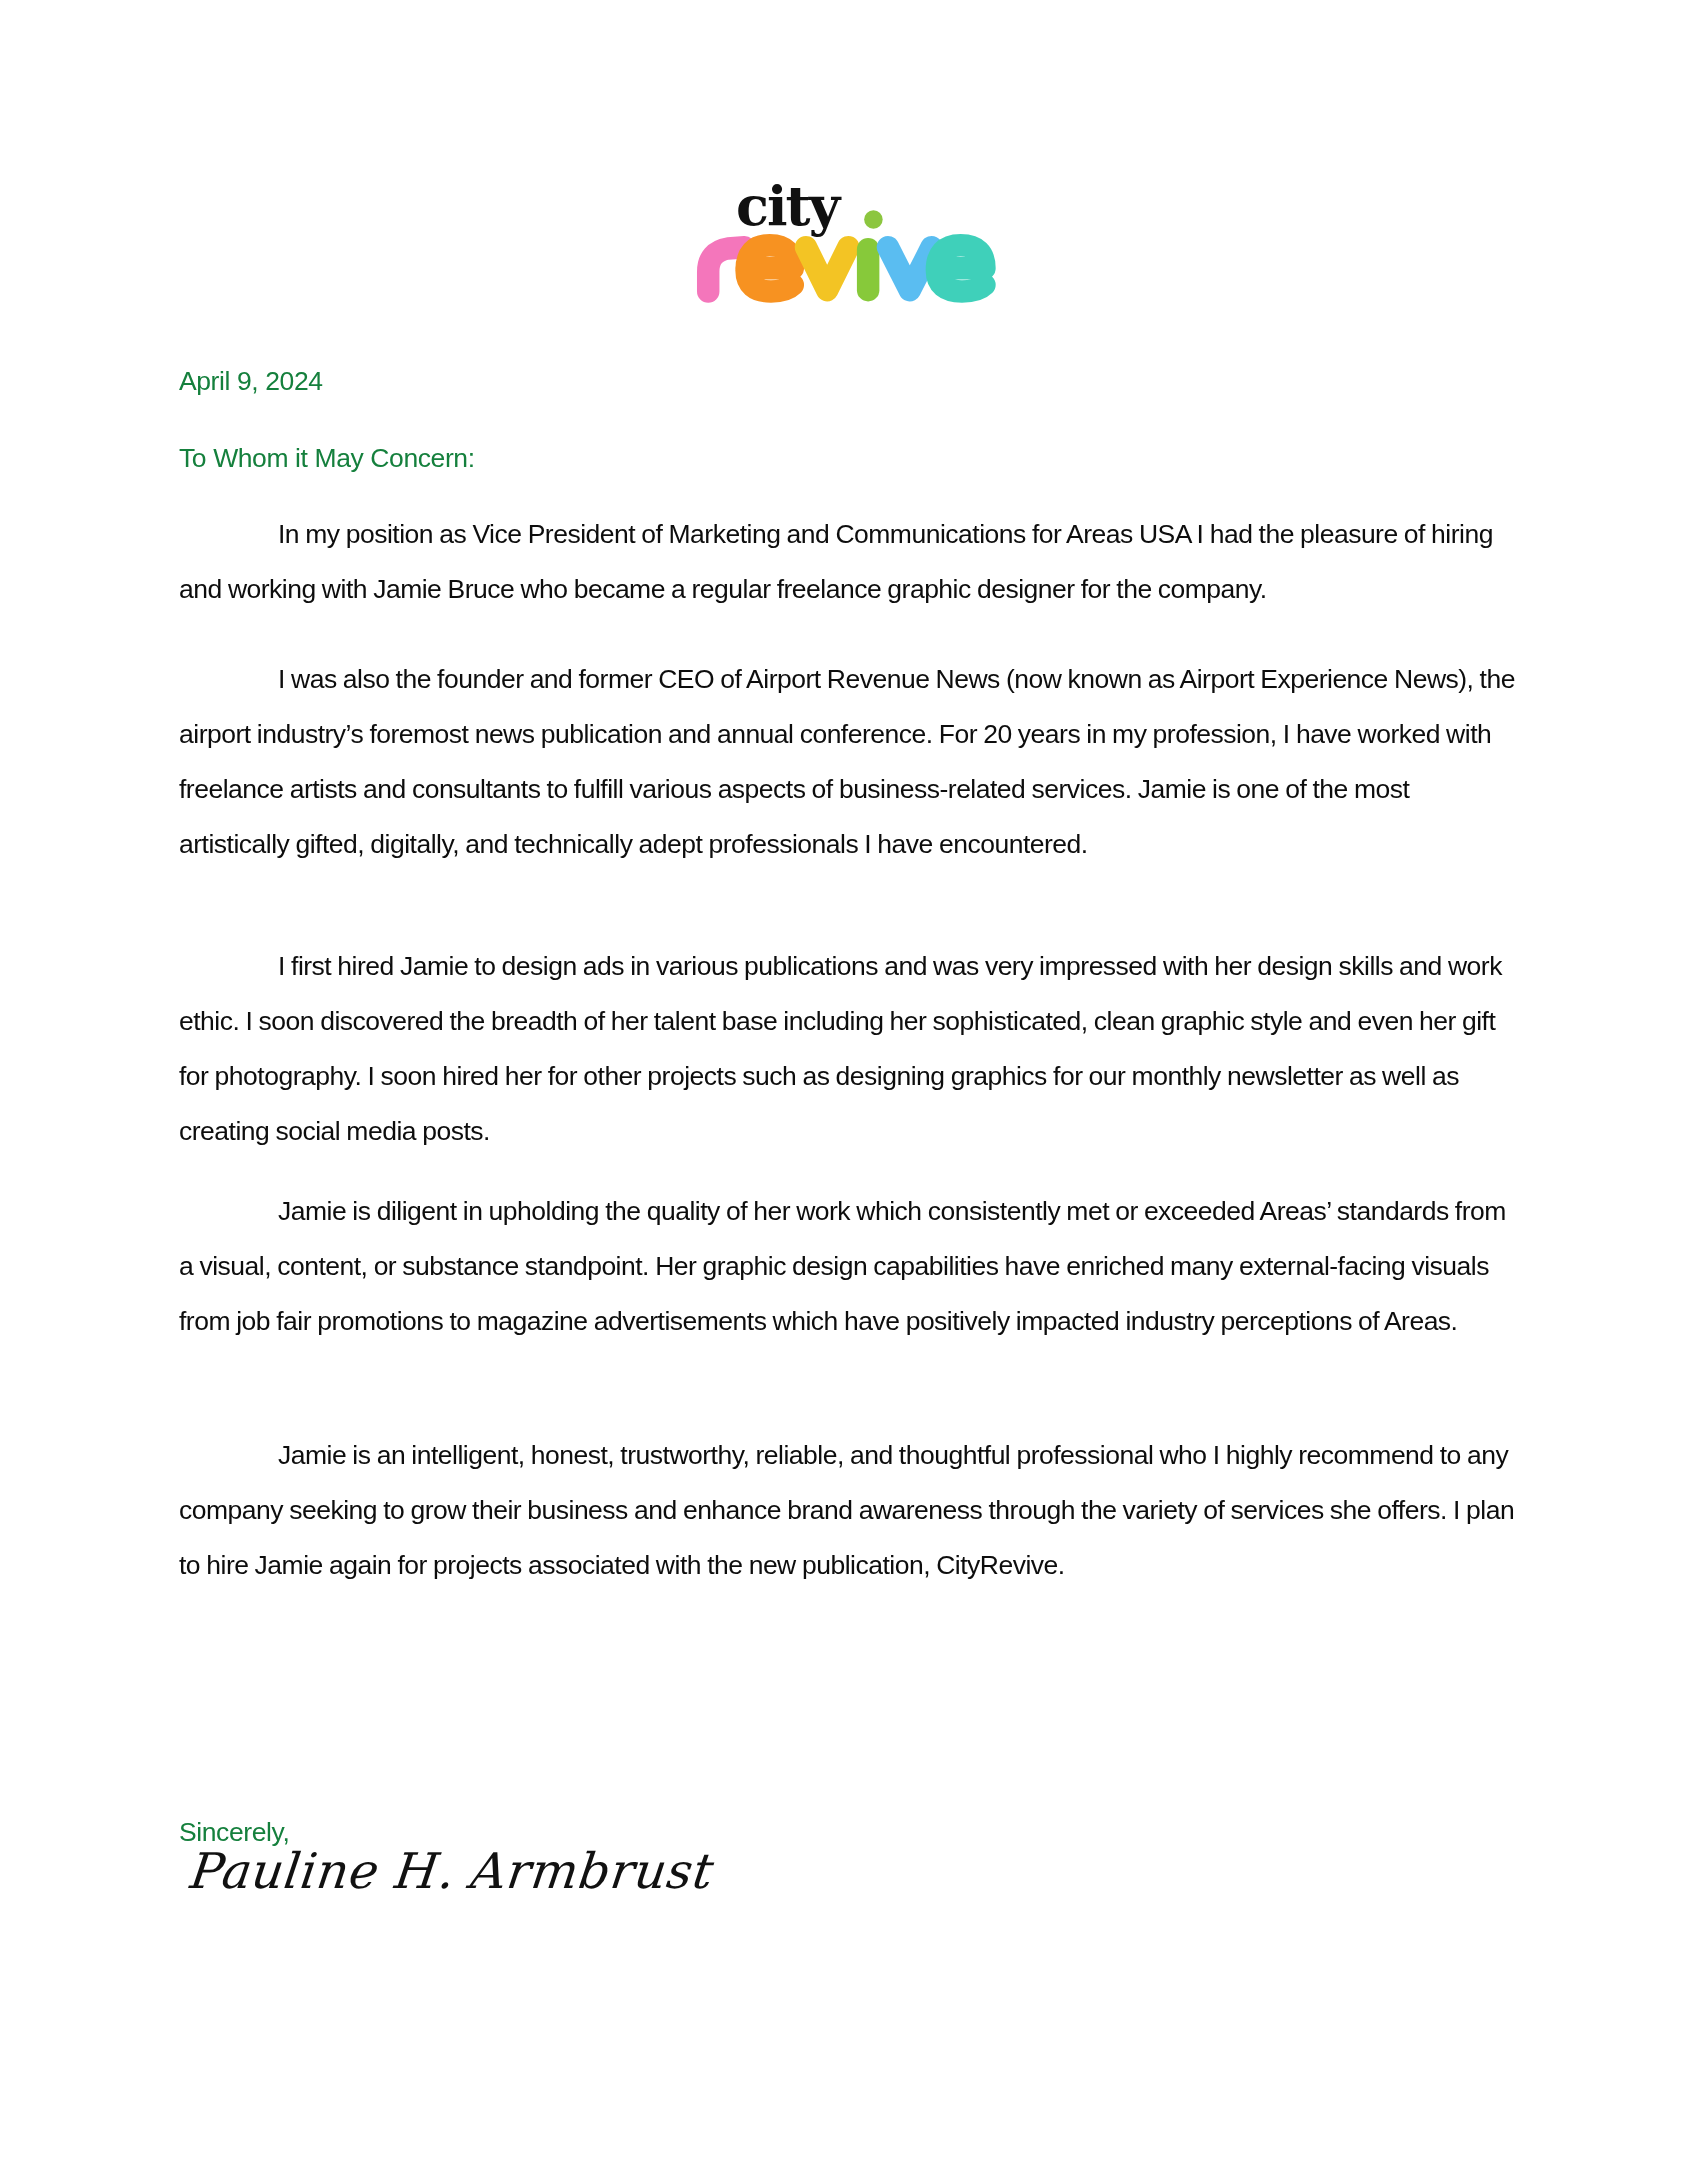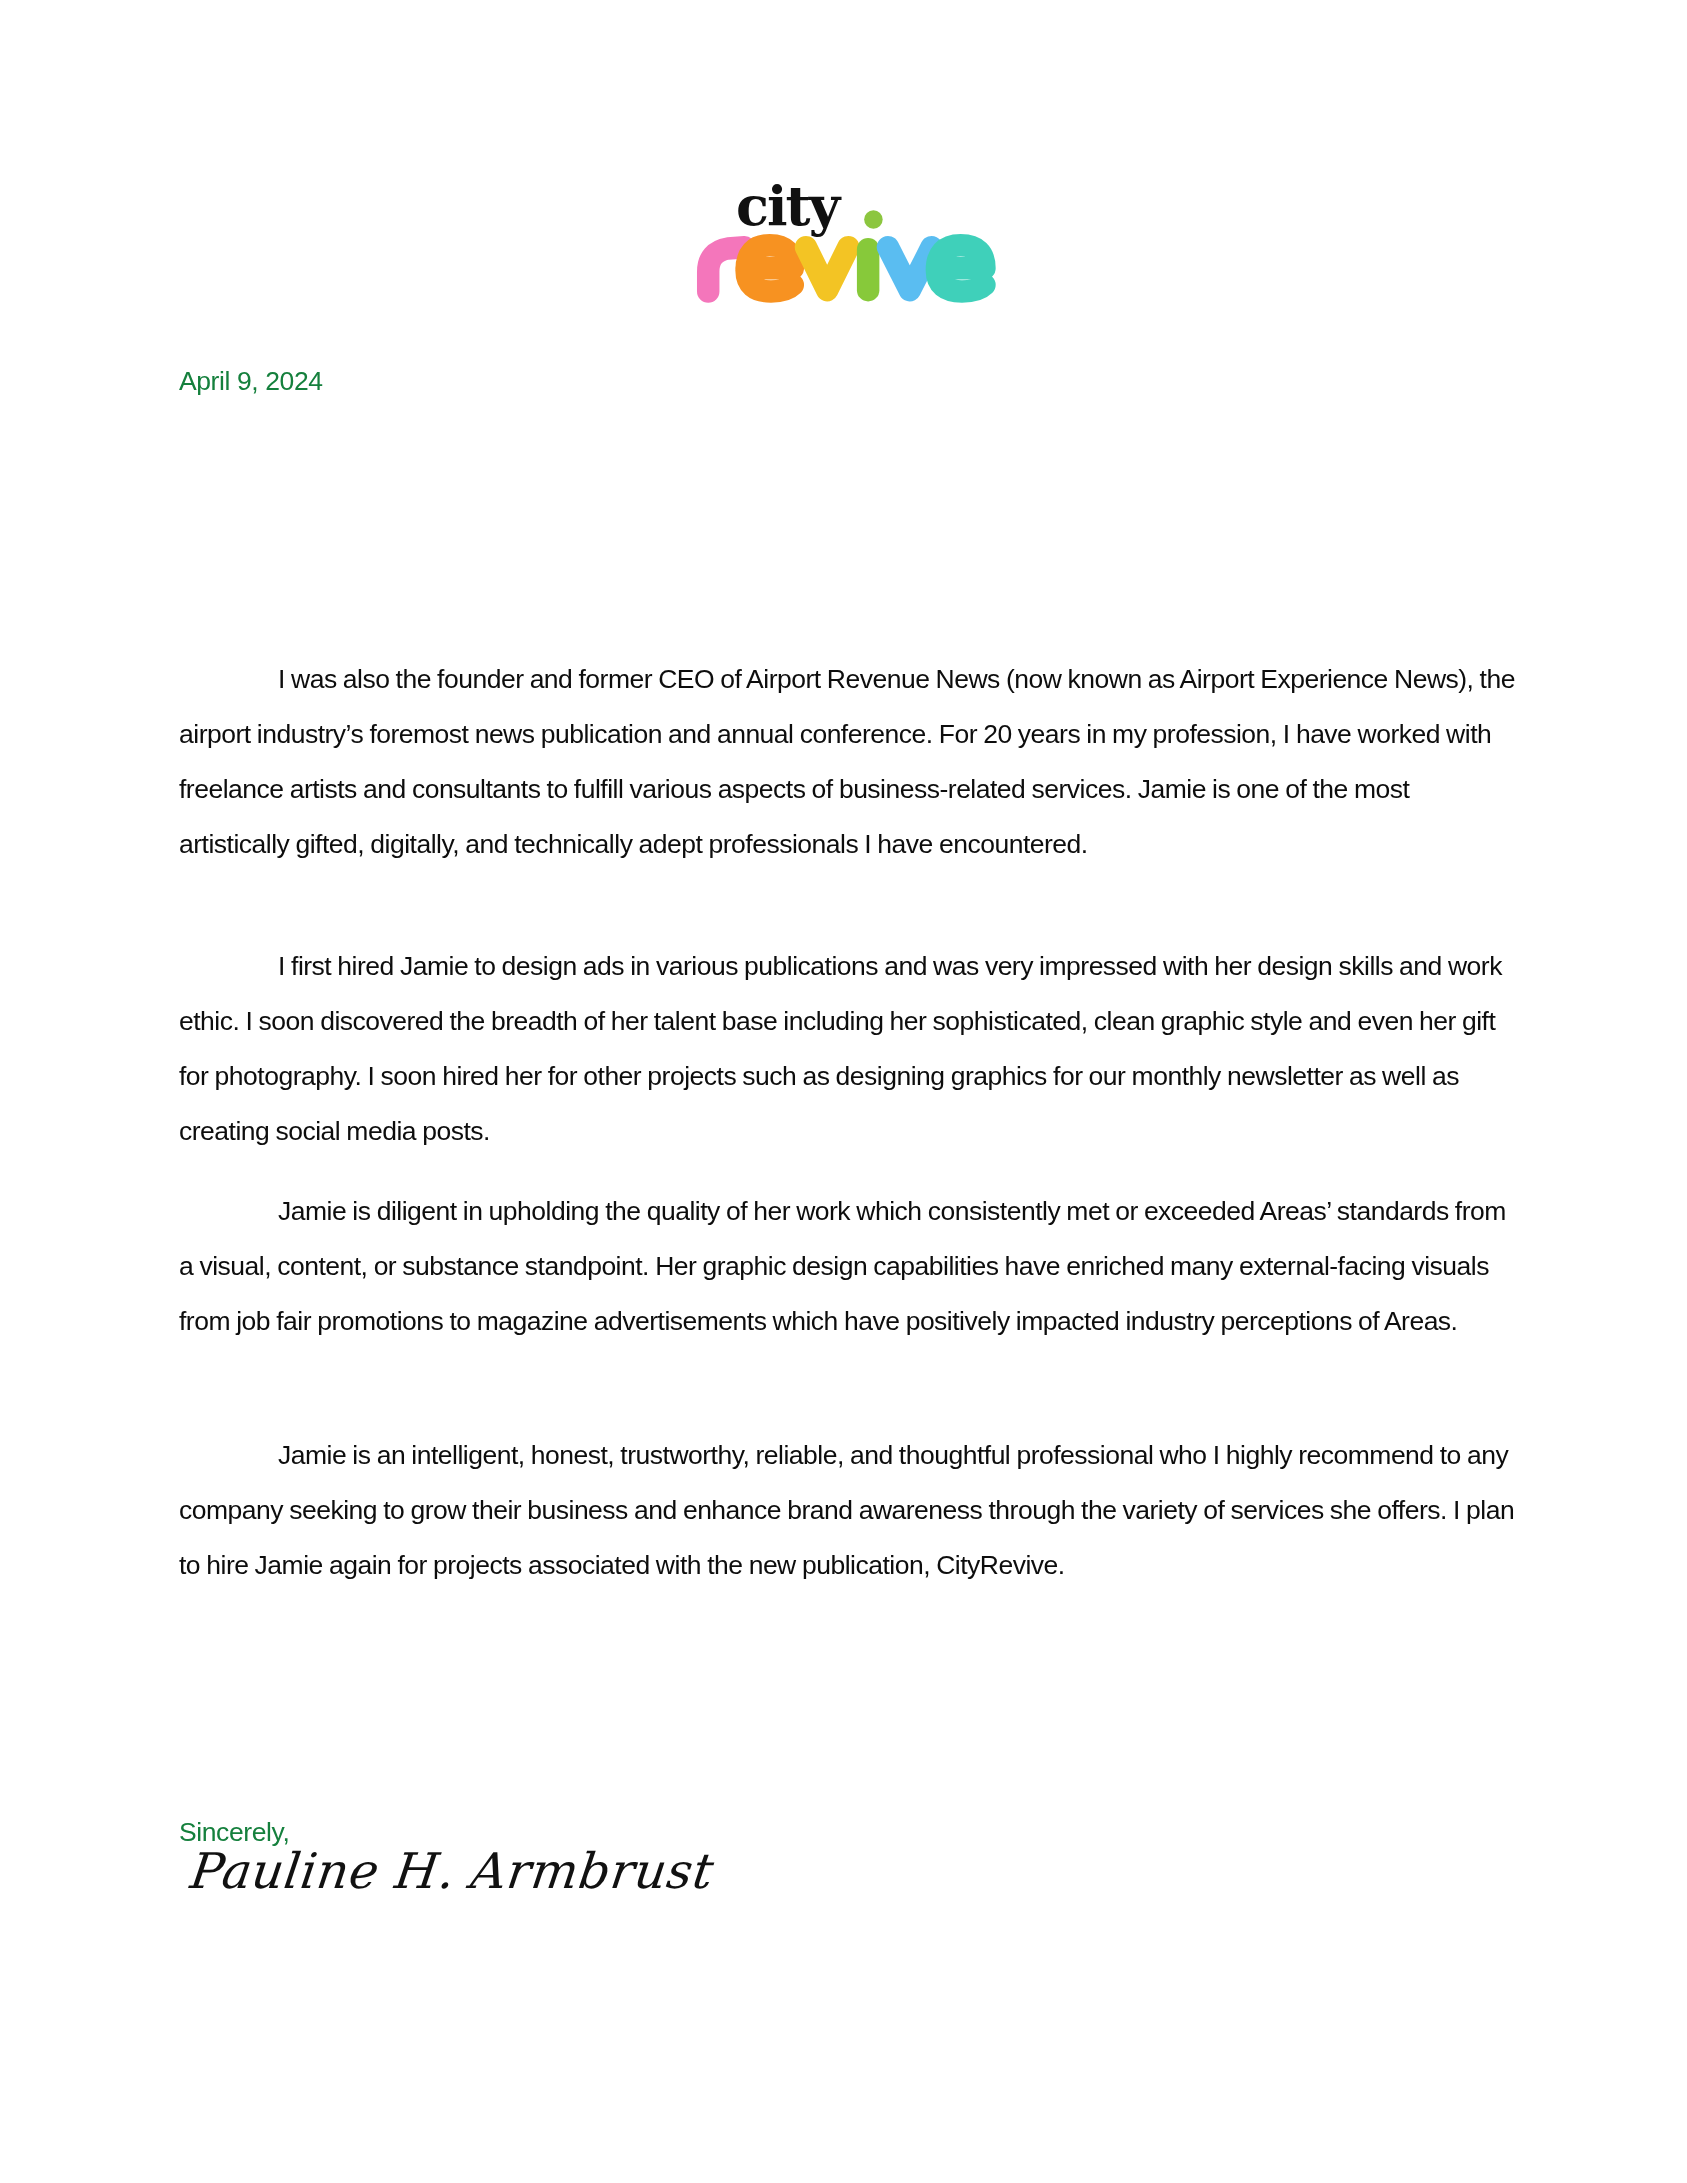--- a/index.html
+++ b/index.html
@@ -98,21 +98,23 @@
         <path id="li" d="M262 136 L262 198" stroke="#7DC52A"></path>
 
         <path id="lv2" d="M292 133 L325 198 L358 133" stroke="#4DB8F0"></path>
 
         <path id="le2" d="M366 165 L438 165 Q438 130 402 130 Q366 130 366 168 Q366 200 404 200 Q428 200 438 190" stroke="#2FCDB5"></path>
       </g>
     </svg>
   </div>
 
   <div class="text-block date">April 9, 2024</div>
+  <div class="text-block salutation">To Whom it May Concern:</div>
 
+  <p class="para p1">In my position as Vice President of Marketing and Communications for Areas USA I had the pleasure of hiring and working with Jamie Bruce who became a regular freelance graphic designer for the company.</p>
   <p class="para p2">I was also the founder and former CEO of Airport Revenue News (now known as Airport Experience News), the airport industry’s foremost news publication and annual conference. For 20 years in my profession, I have worked with freelance artists and consultants to fulfill various aspects of business-related services. Jamie is one of the most artistically gifted, digitally, and technically adept professionals I have encountered.</p>
   <p class="para p3">I first hired Jamie to design ads in various publications and was very impressed with her design skills and work ethic. I soon discovered the breadth of her talent base including her sophisticated, clean graphic style and even her gift for photography. I soon hired her for other projects such as designing graphics for our monthly newsletter as well as creating social media posts.</p>
   <p class="para p5">Jamie is an intelligent, honest, trustworthy, reliable, and thoughtful professional who I highly recommend to any company seeking to grow their business and enhance brand awareness through the variety of services she offers. I plan to hire Jamie again for projects associated with the new publication, CityRevive.</p>
   <p class="para p4">Jamie is diligent in upholding the quality of her work which consistently met or exceeded Areas’ standards from a visual, content, or substance standpoint. Her graphic design capabilities have enriched many external-facing visuals from job fair promotions to magazine advertisements which have positively impacted industry perceptions of Areas.</p>
 
   <div class="text-block closing">Sincerely,</div>
   <div class="signature">Pauline H. Armbrust</div>
 
 </div>
 

